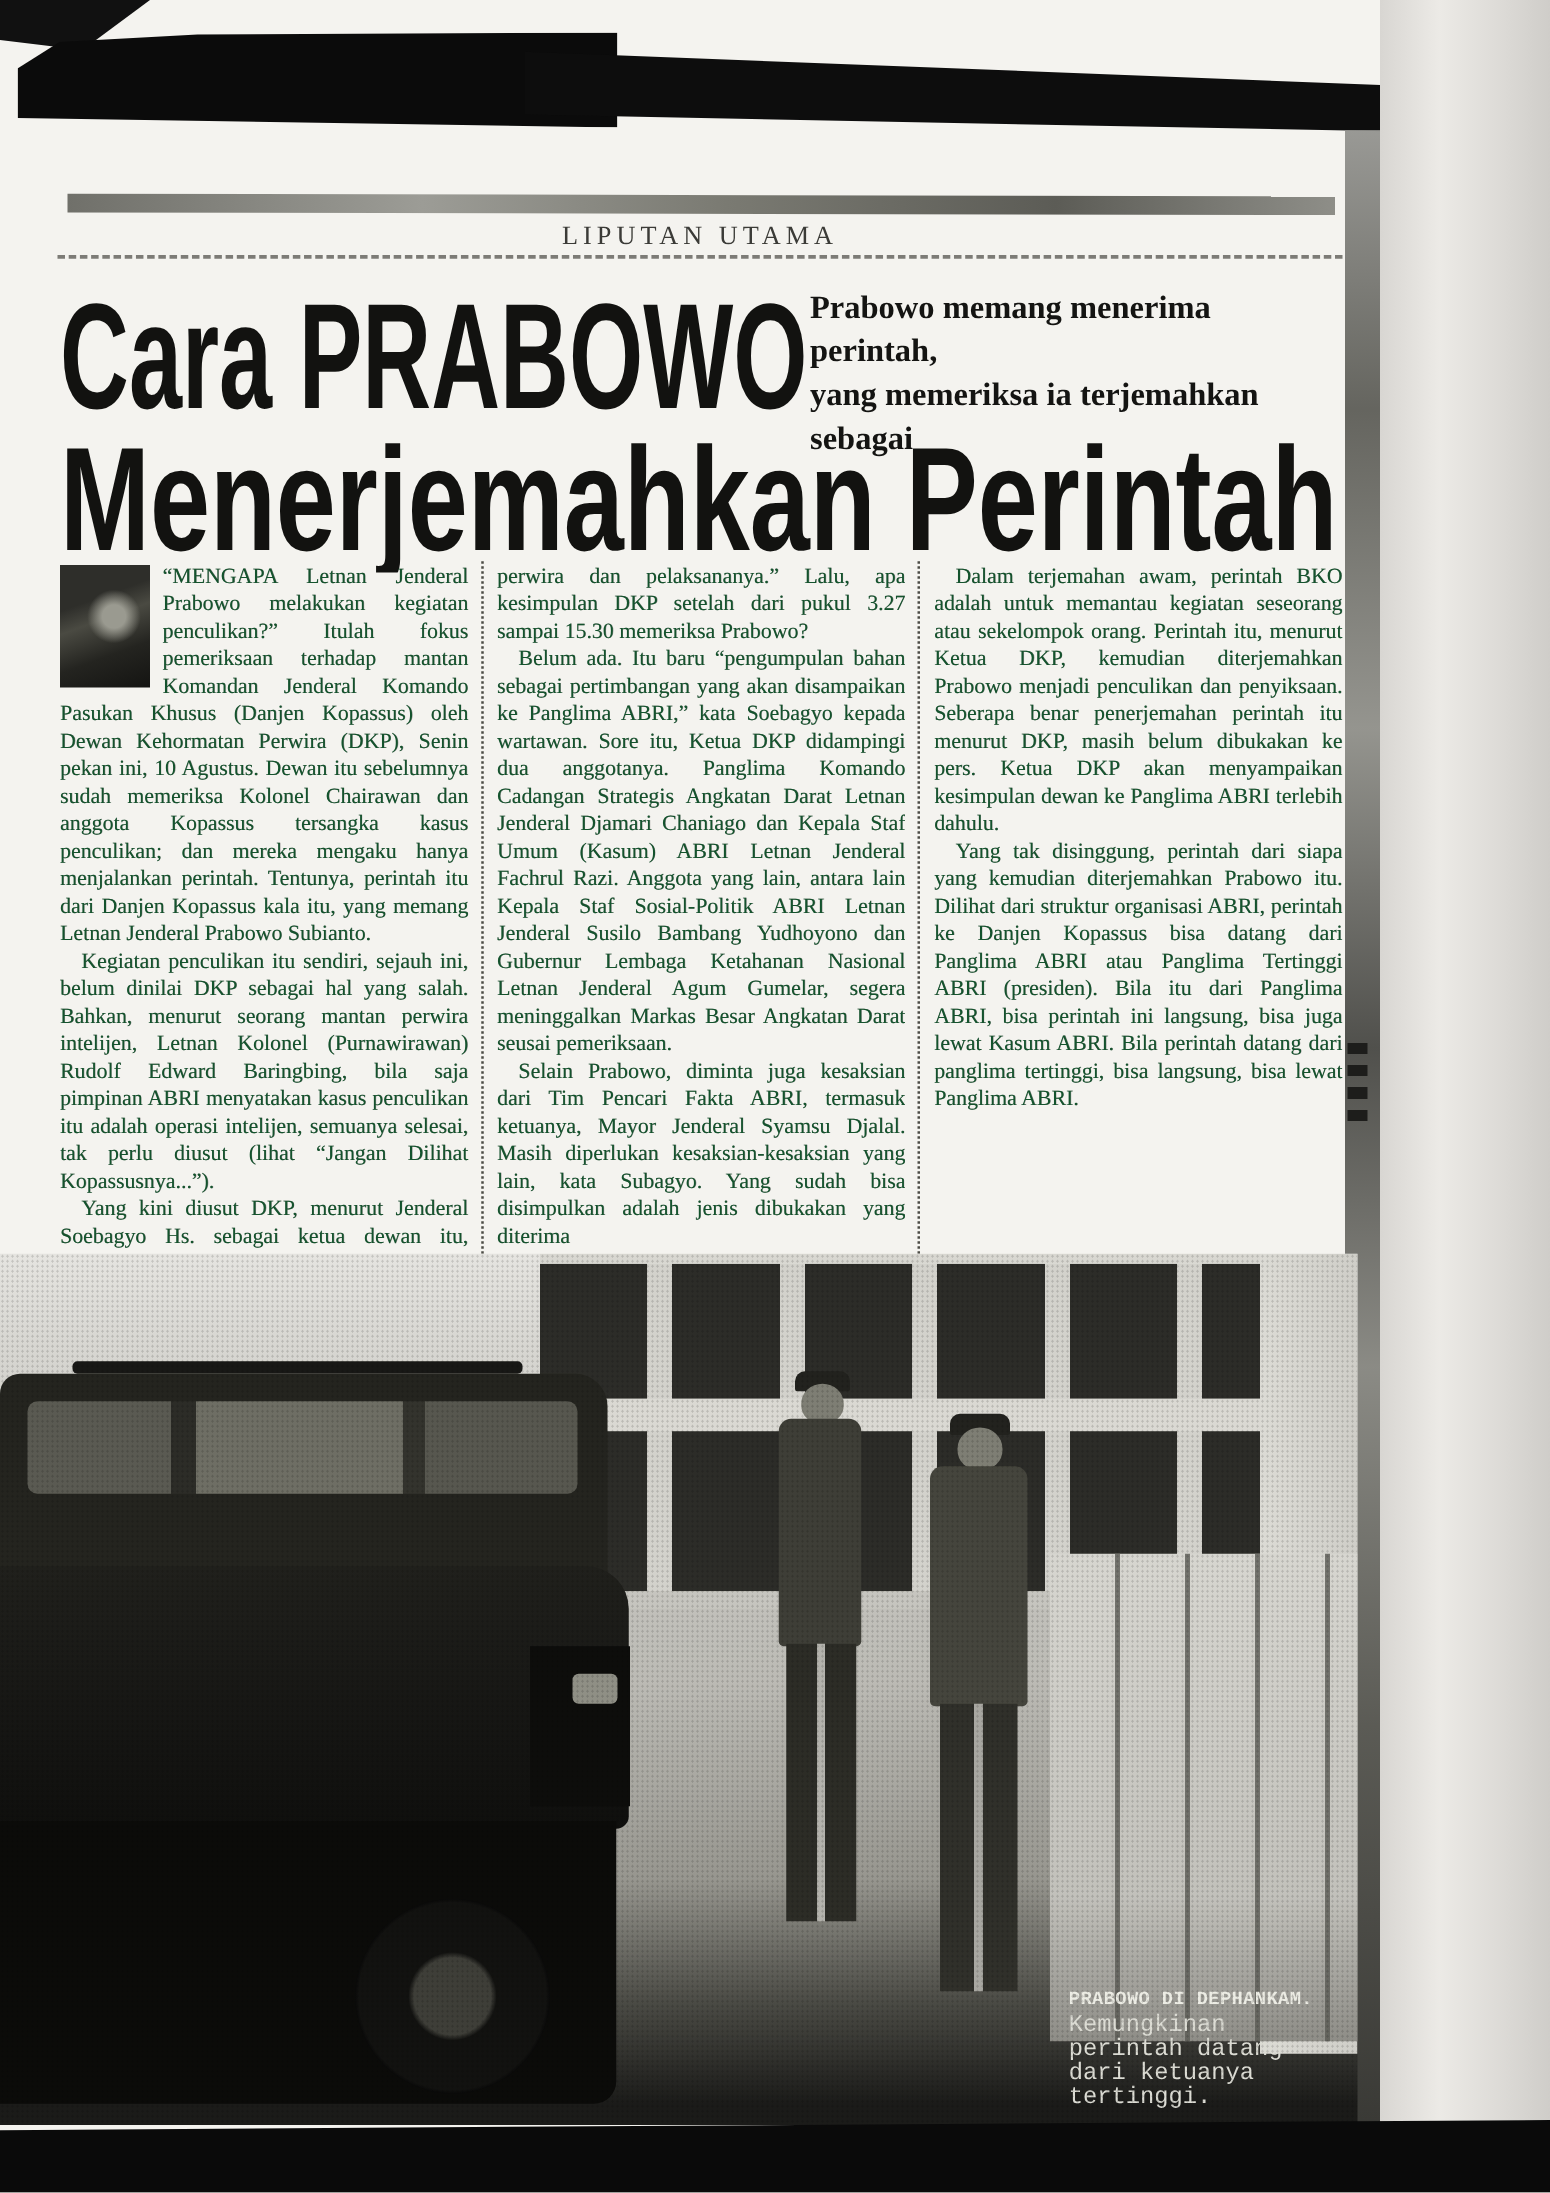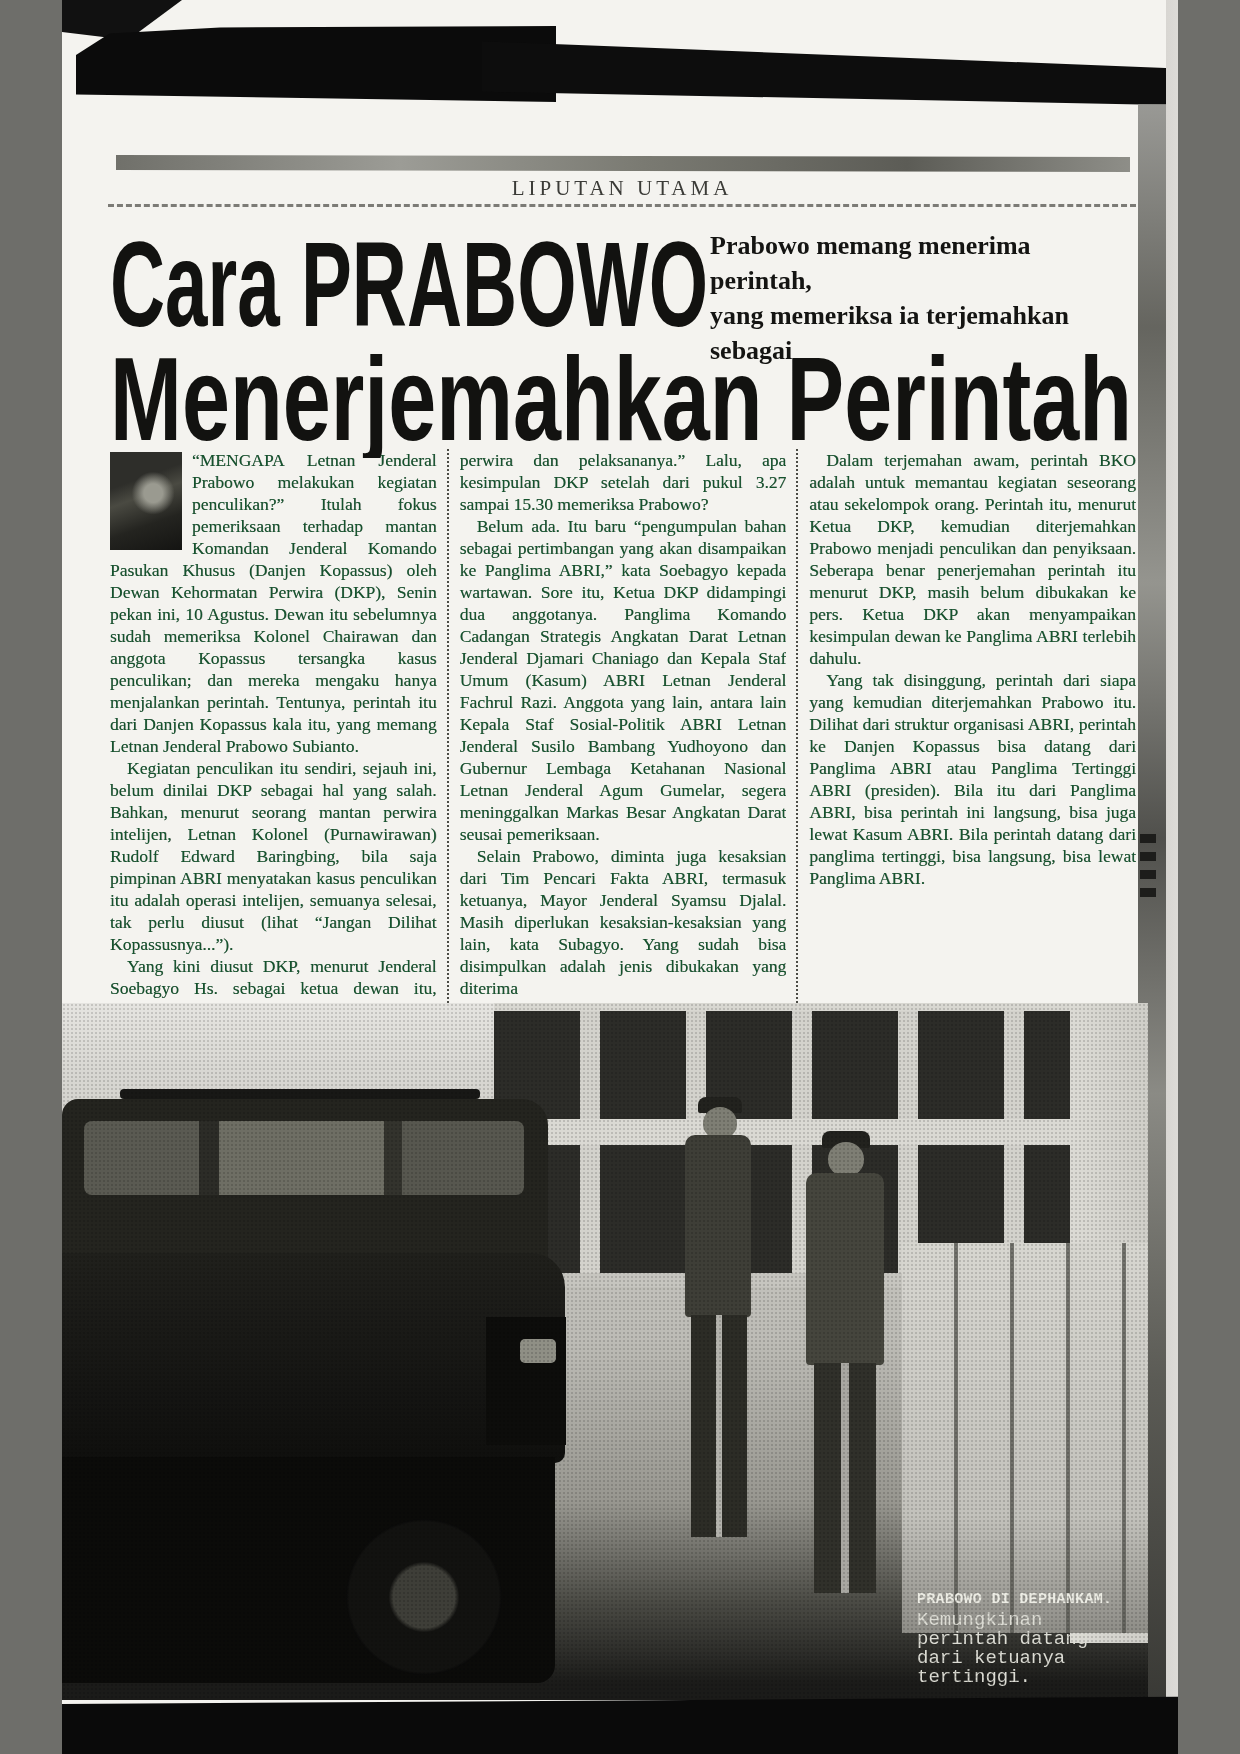--- a/index.html
+++ b/index.html
@@ -1,17 +1,17 @@
 <!DOCTYPE html>
 <html><head>
 <meta charset="utf-8">
 <style>
   html,body{margin:0;padding:0;background:#6e6e6a;}
   .sheet{
-    position:relative;width:1116px;height:1754px;margin:0 auto;
+    position:relative;width:1240px;height:1754px;margin:0 auto;
     background:#f4f3ef;overflow:hidden;
     font-family:"Liberation Serif",serif;color:#1c1c1a;
   }
   
   .scan-top-a{position:absolute;left:14px;top:26px;width:480px;height:76px;background:#0b0b0b;
     clip-path:polygon(0 38%,7% 10%,30% 2%,100% 0,100% 100%,0 90%);}
   .scan-top-b{position:absolute;left:420px;top:40px;width:700px;height:68px;background:#0d0d0d;
     clip-path:polygon(0 2%,100% 42%,100% 96%,0 76%);}
   .scan-corner{position:absolute;left:0;top:0;width:120px;height:40px;background:#111;
     clip-path:polygon(0 0,100% 0,55% 100%,0 80%);}

